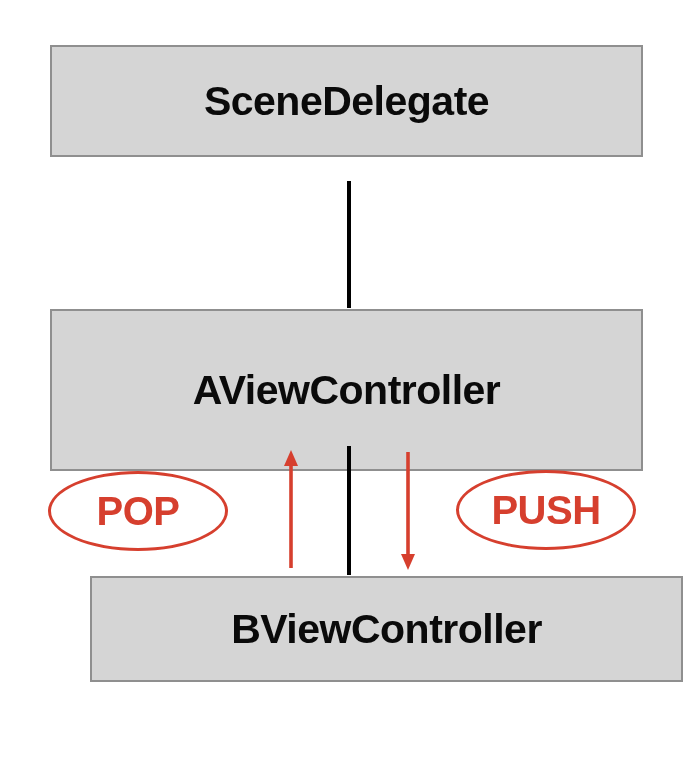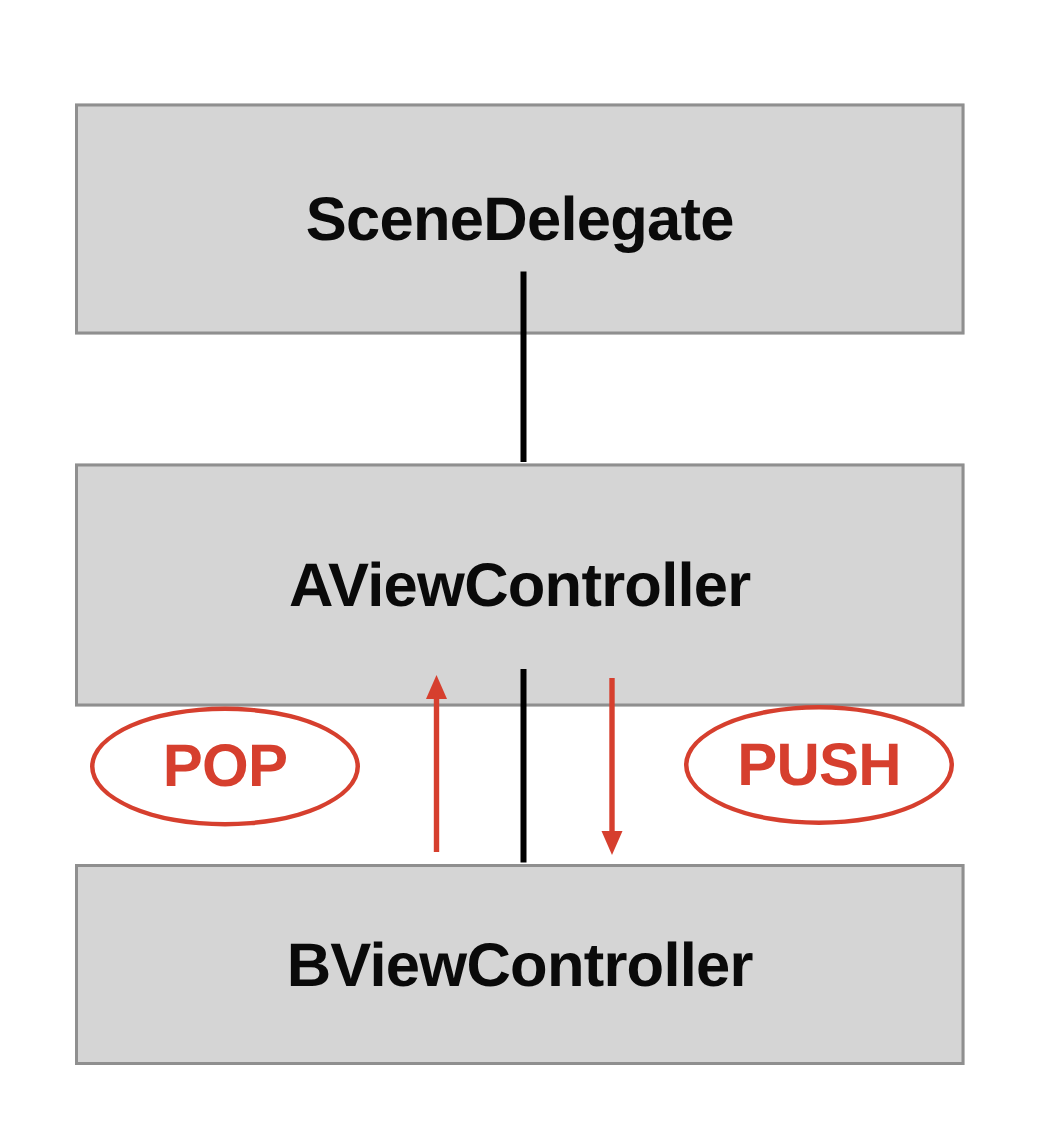--- a/index.html
+++ b/index.html
@@ -28,23 +28,23 @@
     align-items:center;
     justify-content:center;
   }
   .node-label{
     font-size:41px;
     font-weight:bold;
     color:#0a0a0a;
     letter-spacing:-0.5px;
     white-space:nowrap;
   }
-  #node-scene-delegate{top:45px;height:154px;margin-top:24px;}
+  #node-scene-delegate{top:45px;height:112px;}
   #node-a-view-controller{top:309px;height:162px;}
-  #node-b-view-controller{top:576px;height:134px;}
+  #node-b-view-controller{top:576px;height:106px;margin-left:40px;}
 
   .overlay{
     position:absolute;
     left:0;top:0;
     width:700px;height:762px;
     pointer-events:none;
   }
   .connector{stroke:var(--connector);stroke-width:4;}
   .red-arrow-shaft{stroke:var(--accent-red);stroke-width:3.6;}
   .red-arrow-head{fill:var(--accent-red);}
@@ -53,21 +53,21 @@
     position:absolute;
     box-sizing:border-box;
     width:180px;height:80px;
     border:3px solid var(--accent-red);
     border-radius:50%;
     display:flex;
     align-items:center;
     justify-content:center;
     background:transparent;
   }
-  #badge-pop{left:60px;top:471px;}
+  #badge-pop{left:48px;top:471px;}
   #badge-push{left:456px;top:470px;}
   .badge-label{
     font-size:40px;
     font-weight:bold;
     color:var(--accent-red);
     letter-spacing:-0.5px;
     white-space:nowrap;
   }
 </style>
 </head>

